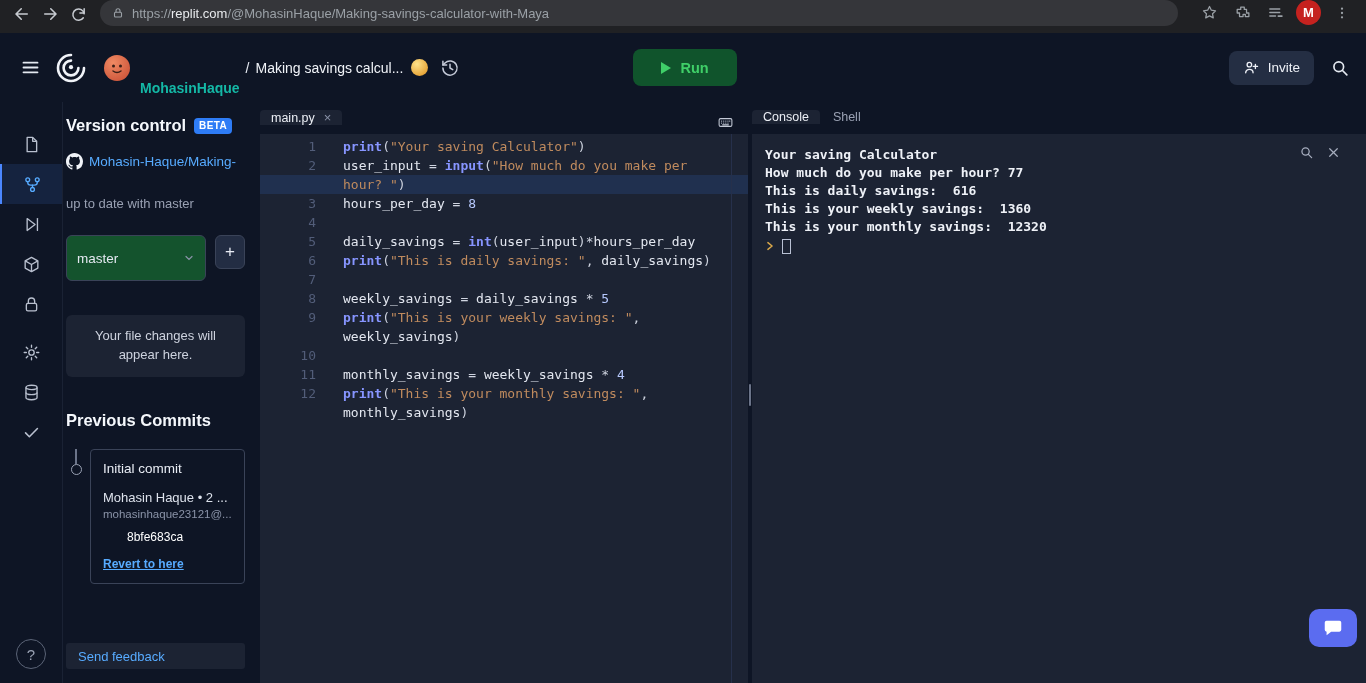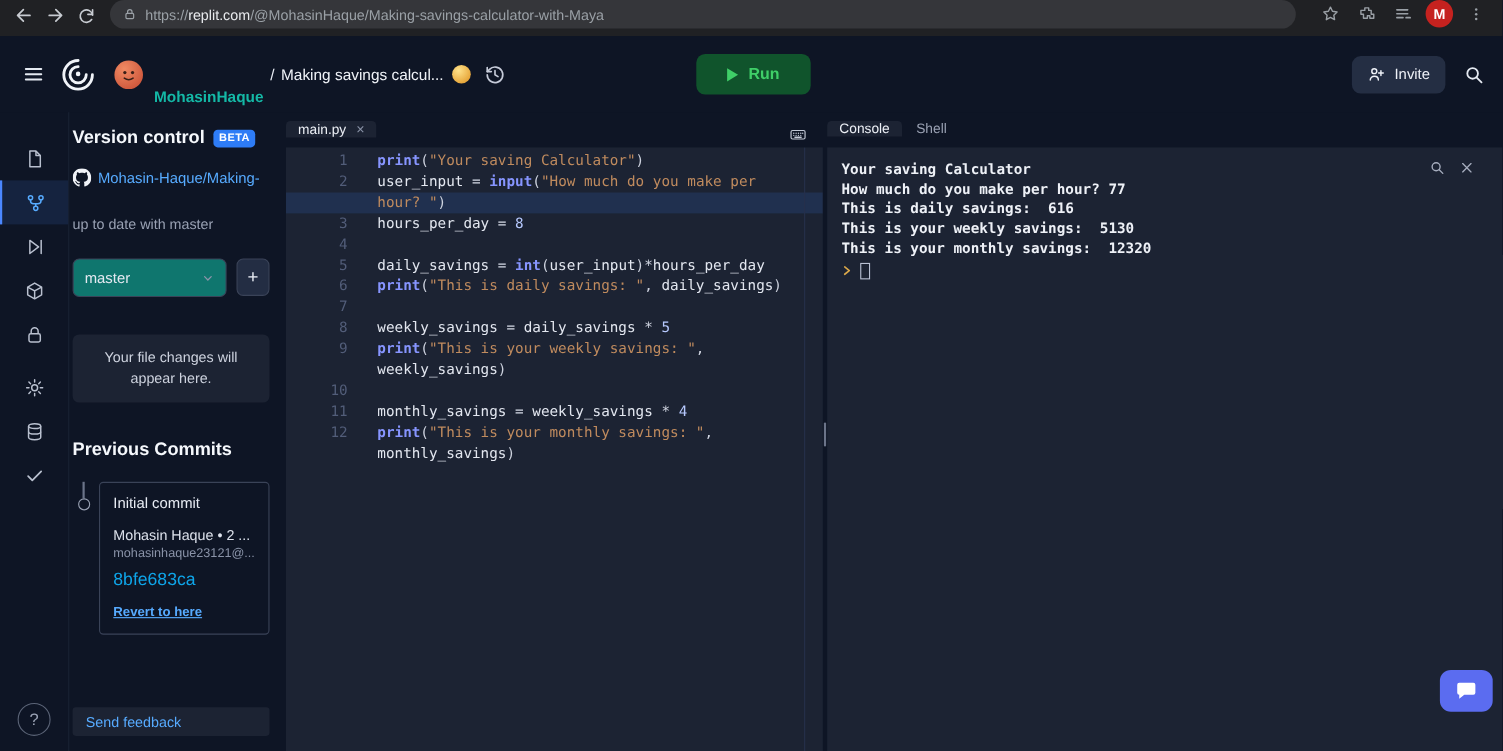--- a/index.html
+++ b/index.html
@@ -46,34 +46,34 @@
 
   
   .vc-panel { width:194px; flex:none; display:flex; flex-direction:column; padding:14px 12px 14px 3px; overflow:hidden; }
   .vc-title-row { display:flex; align-items:center; gap:8px; }
   .vc-title { color:#f5f8fc; font-size:16.5px; font-weight:bold;text-align:center; }
   .beta-badge { background:#2e7cf6; color:#fff; font-size:10px; font-weight:bold; padding:2.5px 5px; border-radius:4px; letter-spacing:.4px; }
   .repo-row { margin-top:18px; display:flex; align-items:center; gap:6px; white-space:nowrap; overflow:hidden; }
   .repo-link { color:#57abff; font-size:13.5px; text-decoration:none; font-weight:500; }
   .vc-status { margin-top:26px; color:#99a1b3; font-size:13px; }
   .branch-row { margin-top:24px; display:flex; gap:9px; }
-  .branch-select { width:140px; height:35px; background:#0f766e; border:1px solid #3a4358; border-radius:6px; display:flex; align-items:center; padding:0 10px; color:#e4e9f1; font-size:13.5px; }
+  .branch-select { width:140px; height:46px; background:#14532d; border:1px solid #3a4358; border-radius:6px; display:flex; align-items:center; padding:0 10px; color:#e4e9f1; font-size:13.5px; }
   .branch-select .chev { margin-left:auto; color:#8a93a8; }
   .branch-add { width:30px; height:34px; background:#232d43; border:1px solid #3a4358; border-radius:6px; color:#e8ecf4; font-size:17px; display:flex; align-items:center; justify-content:center; }
   .changes-card { margin-top:34px; background:#1c2333; border-radius:6px; height:62px; display:flex; align-items:center; justify-content:center; text-align:center; padding:0 16px; color:#cdd2de; font-size:13px; line-height:1.45; }
   .commits-heading { margin-top:34px; color:#f5f8fc; font-size:16.5px; font-weight:bold; }
   .commit-wrap { margin-top:19px; display:flex; position:relative; }
   .timeline { width:24px; flex:none; position:relative; }
   .timeline::before { content:""; position:absolute; left:9px; top:0; height:15px; width:1.5px; background:#6b7489; }
   .timeline::after { content:""; position:absolute; left:5px; top:15px; width:9px; height:9px; border:1.5px solid #9aa2b4; border-radius:50%; }
   .commit-card { flex:1; border:1px solid #3a4358; border-radius:4px; padding:11px 12px; }
   .commit-msg { color:#e8ecf4; font-size:13.5px; margin-bottom:14px; }
   .commit-author { color:#dde2ec; font-size:13px; margin-bottom:3px; }
   .commit-email { color:#8a93a8; font-size:11.5px; margin-bottom:10px; }
-  .commit-hash { color:#0ea5e9; font-size:16px; margin-bottom:10px; }
+  .commit-hash { color:#ffffff; font-size:12px; margin-bottom:10px;margin-left:24px; }
   .commit-revert { color:#57abff; font-size:12px; font-weight:bold; }
   .feedback-bar { margin-top:auto; background:#1c2333; border-radius:3px; height:26px; display:flex; align-items:center; padding:0 12px; color:#57abff; font-size:13px; }
 
   
   .editor-panel { width:488px; flex:none; margin-left:3px; display:flex; flex-direction:column; }
   .console-panel { flex:1; display:flex; flex-direction:column; }
   .tabbar { height:24px; margin-top:8px; display:flex; align-items:flex-start; }
   .tab-active { background:#1c2333; display:flex; align-items:center; padding:0 11px; gap:9px; font-size:12.5px; color:#eceff5; border-radius:4px 4px 0 0; }
   .tab-plain { display:flex; align-items:center; padding:0 13px; font-size:12.5px; color:#9aa1b3; }
   .tab-close { color:#8a93a8; font-size:13px; }
@@ -372,21 +372,21 @@
         <span>
           <svg width="13" height="13" viewBox="0 0 24 24" fill="none" stroke="currentColor" stroke-width="2.2" stroke-linecap="round">
               <path d="M5 5l14 14M19 5L5 19"></path>
             </svg>
         </span>
       </div>
       <div>
           <div class="console-line">Your saving Calculator</div>
           <div class="console-line">How much do you make per hour? 77</div>
           <div class="console-line">This is daily savings:  616</div>
-          <div class="console-line">This is your weekly savings:  5130</div>
+          <div class="console-line">This is your weekly savings:  1360</div>
           <div class="console-line">This is your monthly savings:  12320</div>
         </div>
       <div class="prompt-row">
         <svg width="10" height="12" viewBox="0 0 24 24" fill="none" stroke="#d9a74a" stroke-width="3.6" stroke-linecap="round" stroke-linejoin="round">
             <path d="M7 4l10 8-10 8"></path>
           </svg>
         <span class="cursor"></span>
       </div>
     </div>
   </section>

